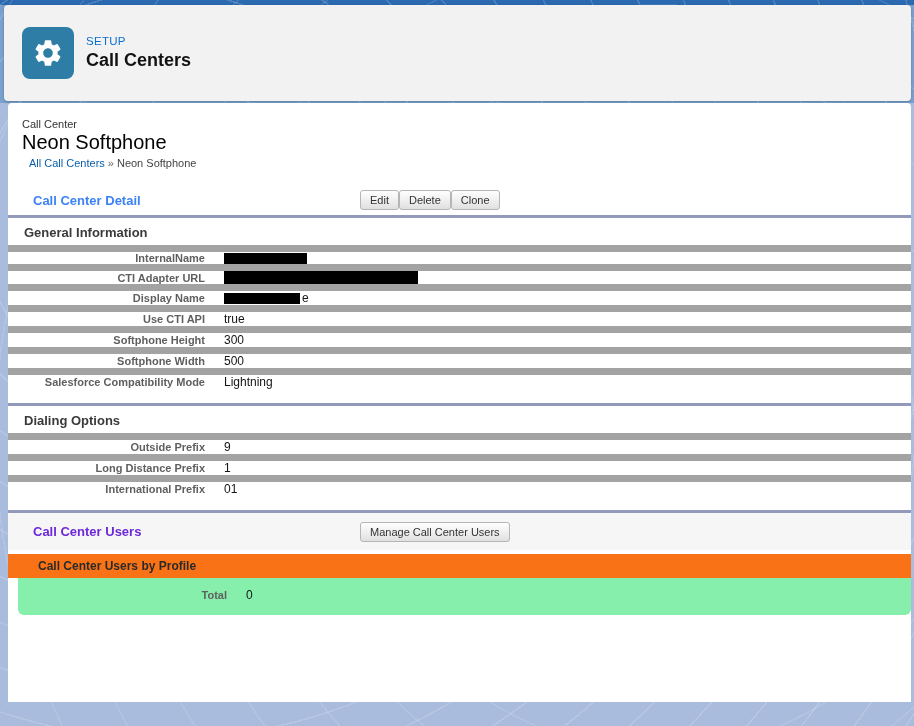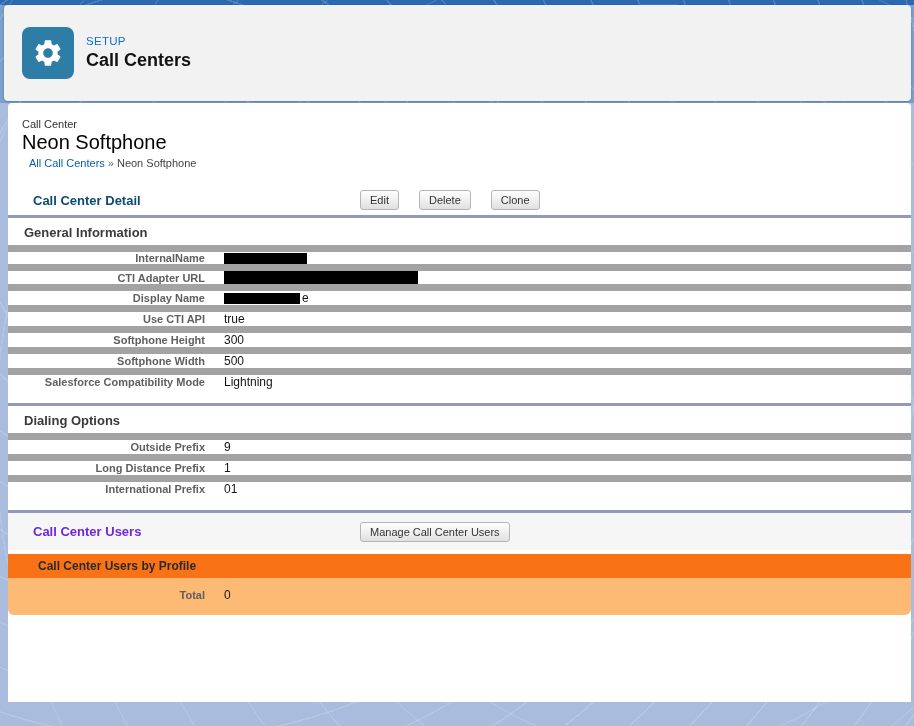--- a/index.html
+++ b/index.html
@@ -35,22 +35,22 @@
   }
 
   .page-head { padding:15px 0 0 14px; }
   .entity-label { font-size:11px; color:#333; }
   .entity-name  { font-size:20px; font-weight:400; color:#000; margin:1px 0 3px; }
   .breadcrumb   { font-size:11px; color:#444; padding-left:7px; }
   .breadcrumb a { color:#0b5fab; text-decoration:none; cursor:pointer; }
   .crumb-sep { color:#666; padding:0 3px; }
 
   .detail-head { display:flex; align-items:center; margin-top:17px; padding:4px 0 5px 25px; }
-  .detail-title { font-size:13px; font-weight:700; color:#0c4a6e; width:327px; }
-  .btn-group { display:flex; gap:20px; }
+  .detail-title { font-size:13px; font-weight:700; color:#3b82f6; width:327px; }
+  .btn-group { display:flex; gap:0; }
   .sfbtn {
     font-family:"Liberation Sans", sans-serif; font-size:11px; color:#333;
     padding:3px 9px; border:1px solid #b5b5b5; border-radius:3px;
     background:linear-gradient(#ffffff, #e0e0e0); cursor:pointer; white-space:nowrap;
   }
 
   .sec-bar { height:3px; background:#9399bb; }
   .sec-title { font-size:13px; font-weight:700; color:#3a3a3a; margin:7px 0 5px 16px; }
   .rows { margin-bottom:14px; }
   .frow { display:flex; align-items:center; min-height:19px; border-top:7px solid #a3a3a3; }
@@ -62,21 +62,21 @@
   .users-block { margin-top:12px; }
   .users-head {
     display:flex; align-items:center; height:37px; padding-left:25px;
     background:#f6f6f6; border-radius:4px 4px 0 0;
   }
   .users-title { font-size:13px; font-weight:700; color:#6d28d9; width:327px; }
   .profile-head {
     margin-top:4px; background:#f97316; padding:5px 0 5px 30px;
     font-size:12px; font-weight:700; color:#2a2a2a;
   }
-  .total-wrap { background:#fdba74; border-radius:0 0 6px 6px; padding:7px 0 11px; }
+  .total-wrap { background:#86efac; border-radius:0 0 6px 6px; padding:7px 12px 11px;margin-left:10px; }
   .total-wrap .frow { border-top:none; }
 </style>
 </head>
 <body>
 
 <div class="header-card">
   <div class="setup-tile">
     <span>
       <svg viewBox="0 0 24 24">
           <path fill="#ffffff" d="M19.14,12.94c0.04-0.3,0.06-0.61,0.06-0.94c0-0.32-0.02-0.64-0.07-0.94l2.03-1.58c0.18-0.14,0.23-0.41,0.12-0.61l-1.92-3.32c-0.12-0.22-0.37-0.29-0.59-0.22l-2.39,0.96c-0.5-0.38-1.03-0.7-1.62-0.94L14.4,2.81c-0.04-0.24-0.24-0.41-0.48-0.41h-3.84c-0.24,0-0.43,0.17-0.47,0.41L9.25,5.35C8.66,5.59,8.12,5.92,7.63,6.29L5.24,5.33c-0.22-0.08-0.47,0-0.59,0.22L2.74,8.87C2.62,9.08,2.66,9.34,2.86,9.48l2.03,1.58C4.84,11.36,4.8,11.69,4.8,12s0.02,0.64,0.07,0.94l-2.03,1.58c-0.18,0.14-0.23,0.41-0.12,0.61l1.92,3.32c0.12,0.22,0.37,0.29,0.59,0.22l2.39-0.96c0.5,0.38,1.03,0.7,1.62,0.94l0.36,2.54c0.05,0.24,0.24,0.41,0.48,0.41h3.84c0.24,0,0.44-0.17,0.47-0.41l0.36-2.54c0.59-0.24,1.13-0.56,1.62-0.94l2.39,0.96c0.22,0.08,0.47,0,0.59-0.22l1.92-3.32c0.12-0.22,0.07-0.47-0.12-0.61L19.14,12.94z M12,15.6c-1.98,0-3.6-1.62-3.6-3.6s1.62-3.6,3.6-3.6s3.6,1.62,3.6,3.6S13.98,15.6,12,15.6z"></path>

